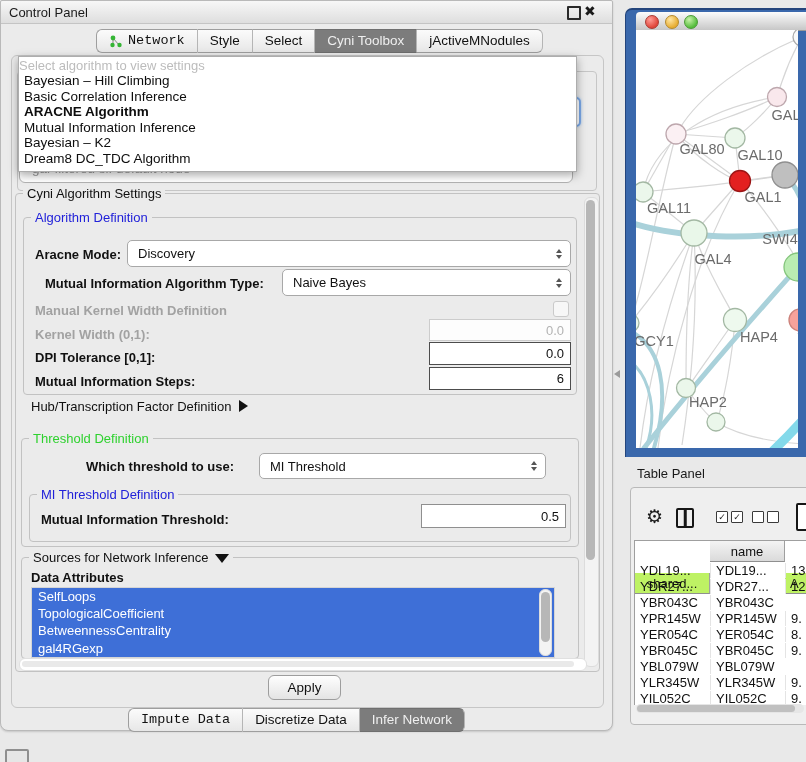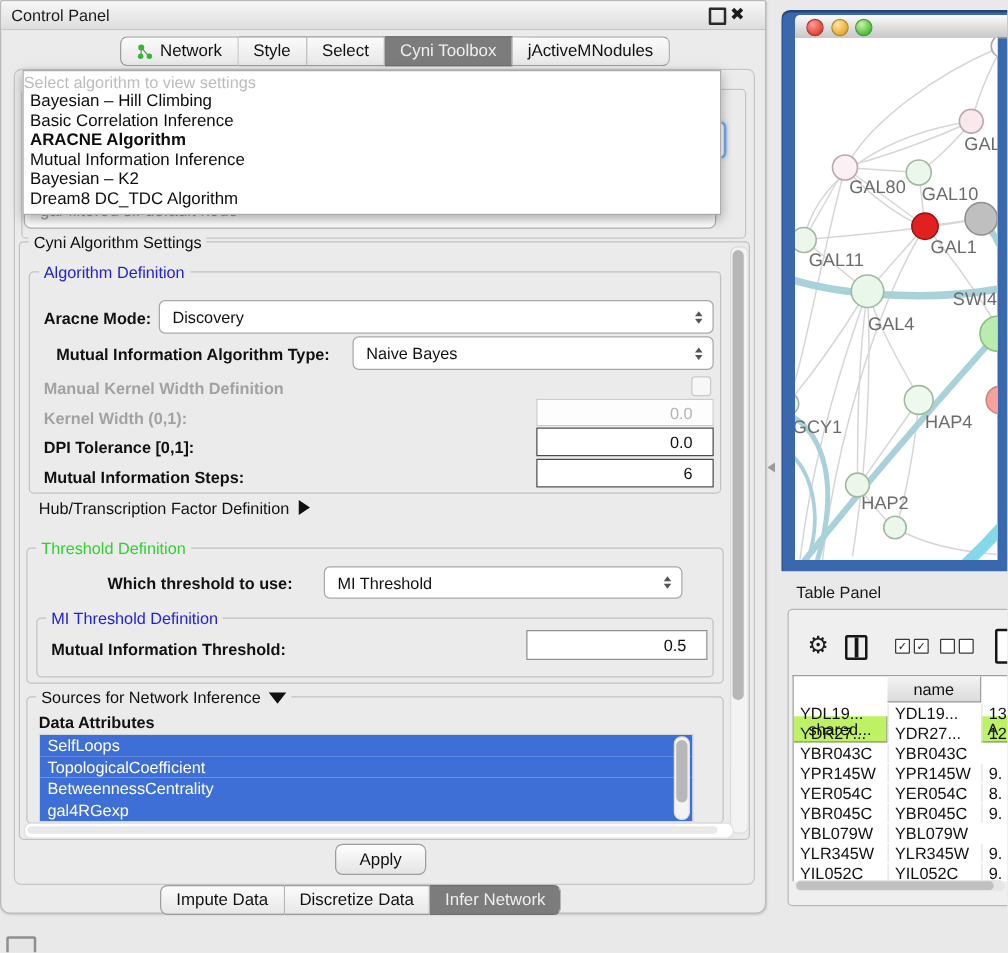--- a/index.html
+++ b/index.html
@@ -14,21 +14,21 @@
                border-bottom:1px solid #c4c4c4;border-radius:2px 2px 0 0;}
   #cp-title{left:8px;top:4px;font-size:13px;color:#1a1a1a;}
   #cp-float{left:566px;top:5px;width:10px;height:10px;border:2px solid #2a2a2a;border-radius:1px;background:transparent;}
   #cp-close{left:583px;top:2px;font-size:14px;font-weight:bold;color:#1a1a1a;}
 
   
   #top-tabs{left:95px;top:28px;height:22px;display:flex;}
   .tab{height:22px;line-height:22px;padding:0 12px;font-size:13.5px;background:linear-gradient(#fbfbfb,#e7e7e7);
        border-top:1px solid #9e9e9e;border-bottom:1px solid #9e9e9e;border-right:1px solid #b5b5b5;color:#111;
        display:flex;align-items:center;gap:5px;}
-  .tab:first-child{border-left:1px solid #9e9e9e;border-radius:6px 0 0 6px;}
+  .tab:first-child{border-left:1px solid #9e9e9e;border-radius:6px 0 0 6px;font-family:Liberation Mono, monospace;}
   .tab:last-child{border-radius:0 6px 6px 0;}
   .tab.selected{background:#7c7c7c;color:#efefef;border-top-color:#6f6f6f;border-bottom-color:#6f6f6f;}
 
   
   #content-panel{left:10px;top:54px;width:591px;height:651px;background:#ebebeb;border:1px solid #c6c6c6;border-radius:6px;}
   
   #hidden-group{left:16px;top:70px;width:578px;height:118px;border:1px solid #c6c6c6;border-radius:4px;}
   #hidden-combo-right{left:546px;top:96px;width:30px;height:26px;background:#fff;border:2px solid #79a7e6;border-radius:5px;box-shadow:0 0 3px #9cc2ee;}
   #hidden-combo2{left:18px;top:152px;width:554px;height:30px;background:#fff;border:1px solid #b2b2b2;border-radius:6px;
                  font-size:13.5px;color:#9d9d9d;line-height:30px;padding-left:12px;box-sizing:border-box;}
@@ -49,21 +49,21 @@
   .lbl.gray{color:#a2a2a2;}
   .plain-lbl{position:absolute;font-size:13px;color:#111;white-space:nowrap;}
 
   .combo{position:absolute;background:#fff;border:1px solid #a8a8a8;border-radius:5px;font-size:13px;color:#111;
          display:flex;align-items:center;padding-left:10px;box-sizing:border-box;}
   .arrows{position:absolute;right:8px;top:50%;transform:translateY(-50%);display:flex;flex-direction:column;gap:2px;}
   .tri-up{width:0;height:0;border-left:3.5px solid transparent;border-right:3.5px solid transparent;border-bottom:4.5px solid #555;}
   .tri-down{width:0;height:0;border-left:3.5px solid transparent;border-right:3.5px solid transparent;border-top:4.5px solid #555;}
 
   .inputbox{position:absolute;background:#fff;border:1px solid #b9b9b9;font-size:13px;color:#111;
-            display:flex;align-items:center;justify-content:flex-end;padding-right:16px;box-sizing:border-box;}
+            display:flex;align-items:center;justify-content:flex-end;padding-right:6px;box-sizing:border-box;}
   .inputbox.strong{border:1.5px solid #4c4c4c;}
   .inputbox.disabled{color:#b3b3b3;border-color:#cccccc;background:#fdfdfd;}
 
   .checkbox{position:absolute;width:14px;height:14px;border:1px solid #cacaca;border-radius:3px;background:#f7f7f7;}
 
   .tri-right{display:inline-block;width:0;height:0;border-top:6px solid transparent;border-bottom:6px solid transparent;border-left:9px solid #111;margin-left:8px;vertical-align:-1px;}
   .tri-downb{display:inline-block;width:0;height:0;border-left:7px solid transparent;border-right:7px solid transparent;border-top:9px solid #111;margin-left:6px;vertical-align:-1px;}
 
   
   .vscroll{position:absolute;background:#f3f3f3;border:1px solid #dcdcdc;border-radius:6px;}

